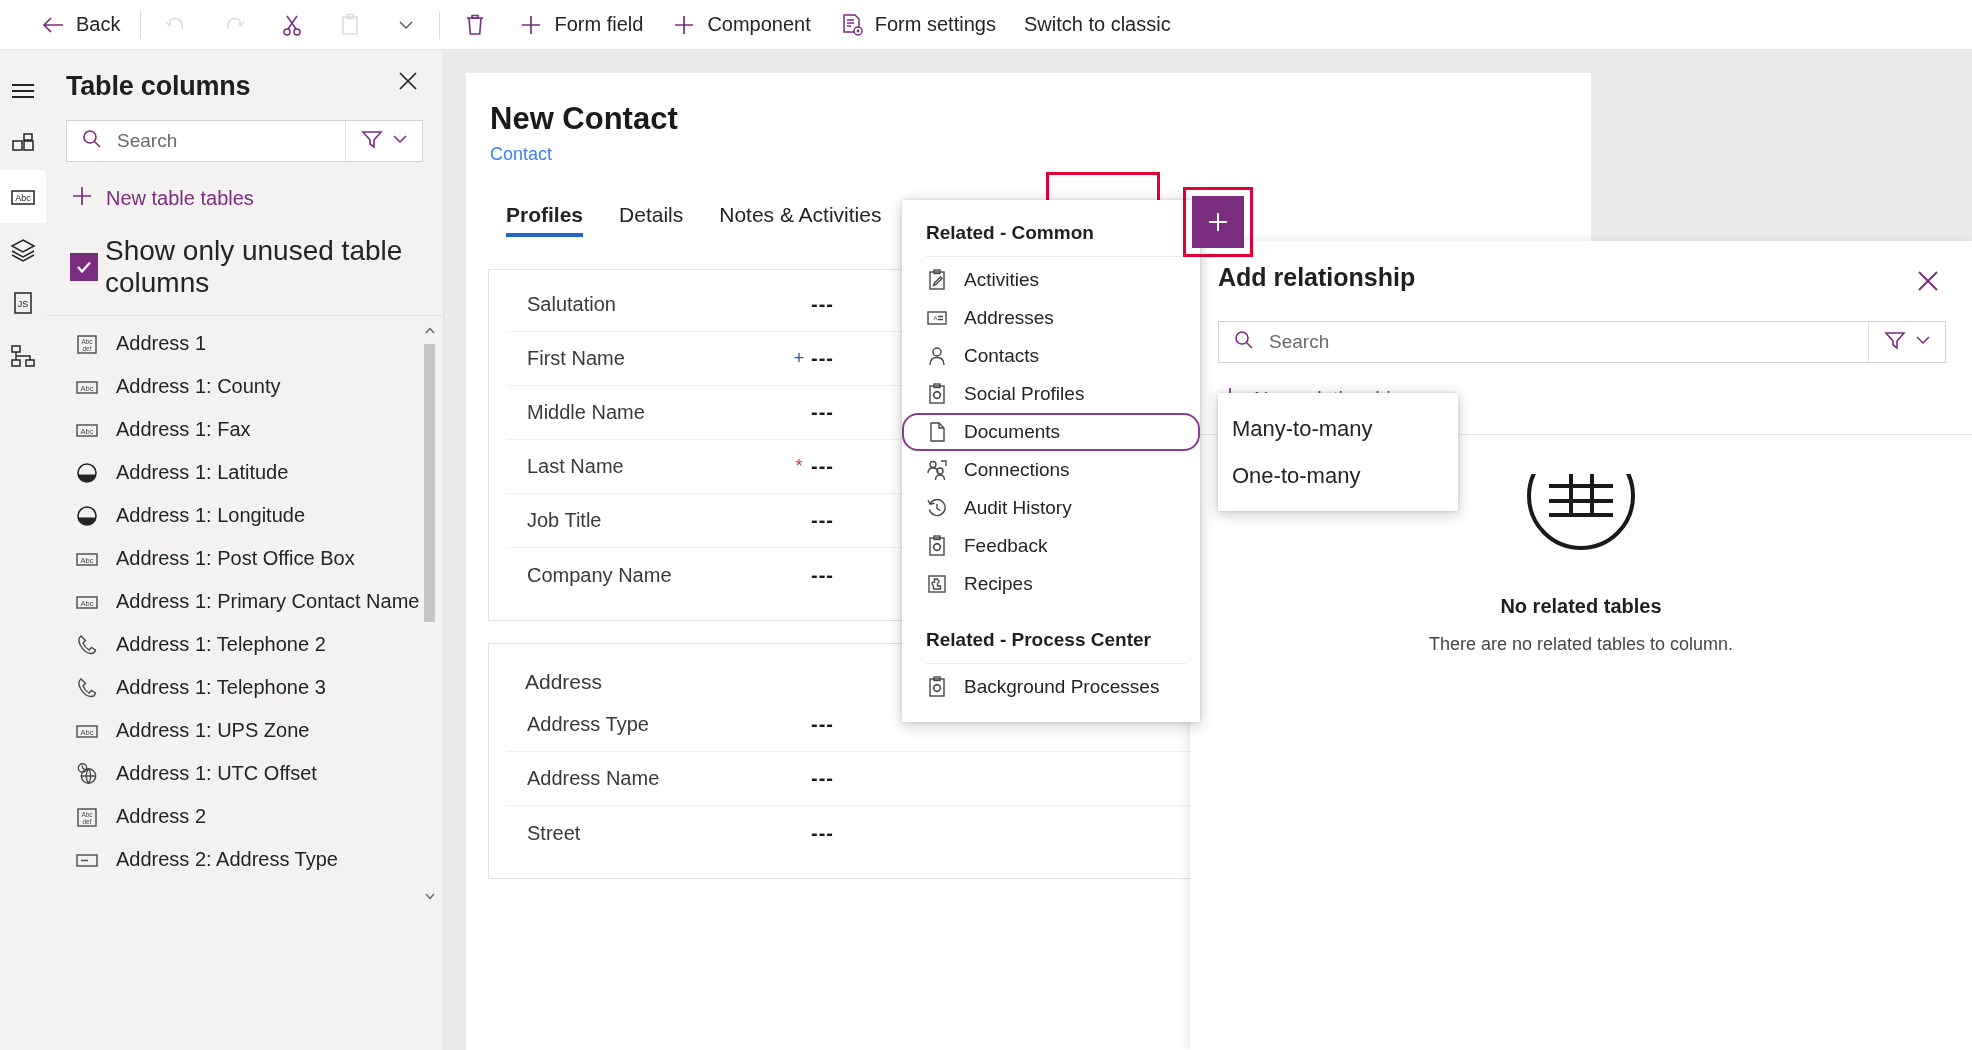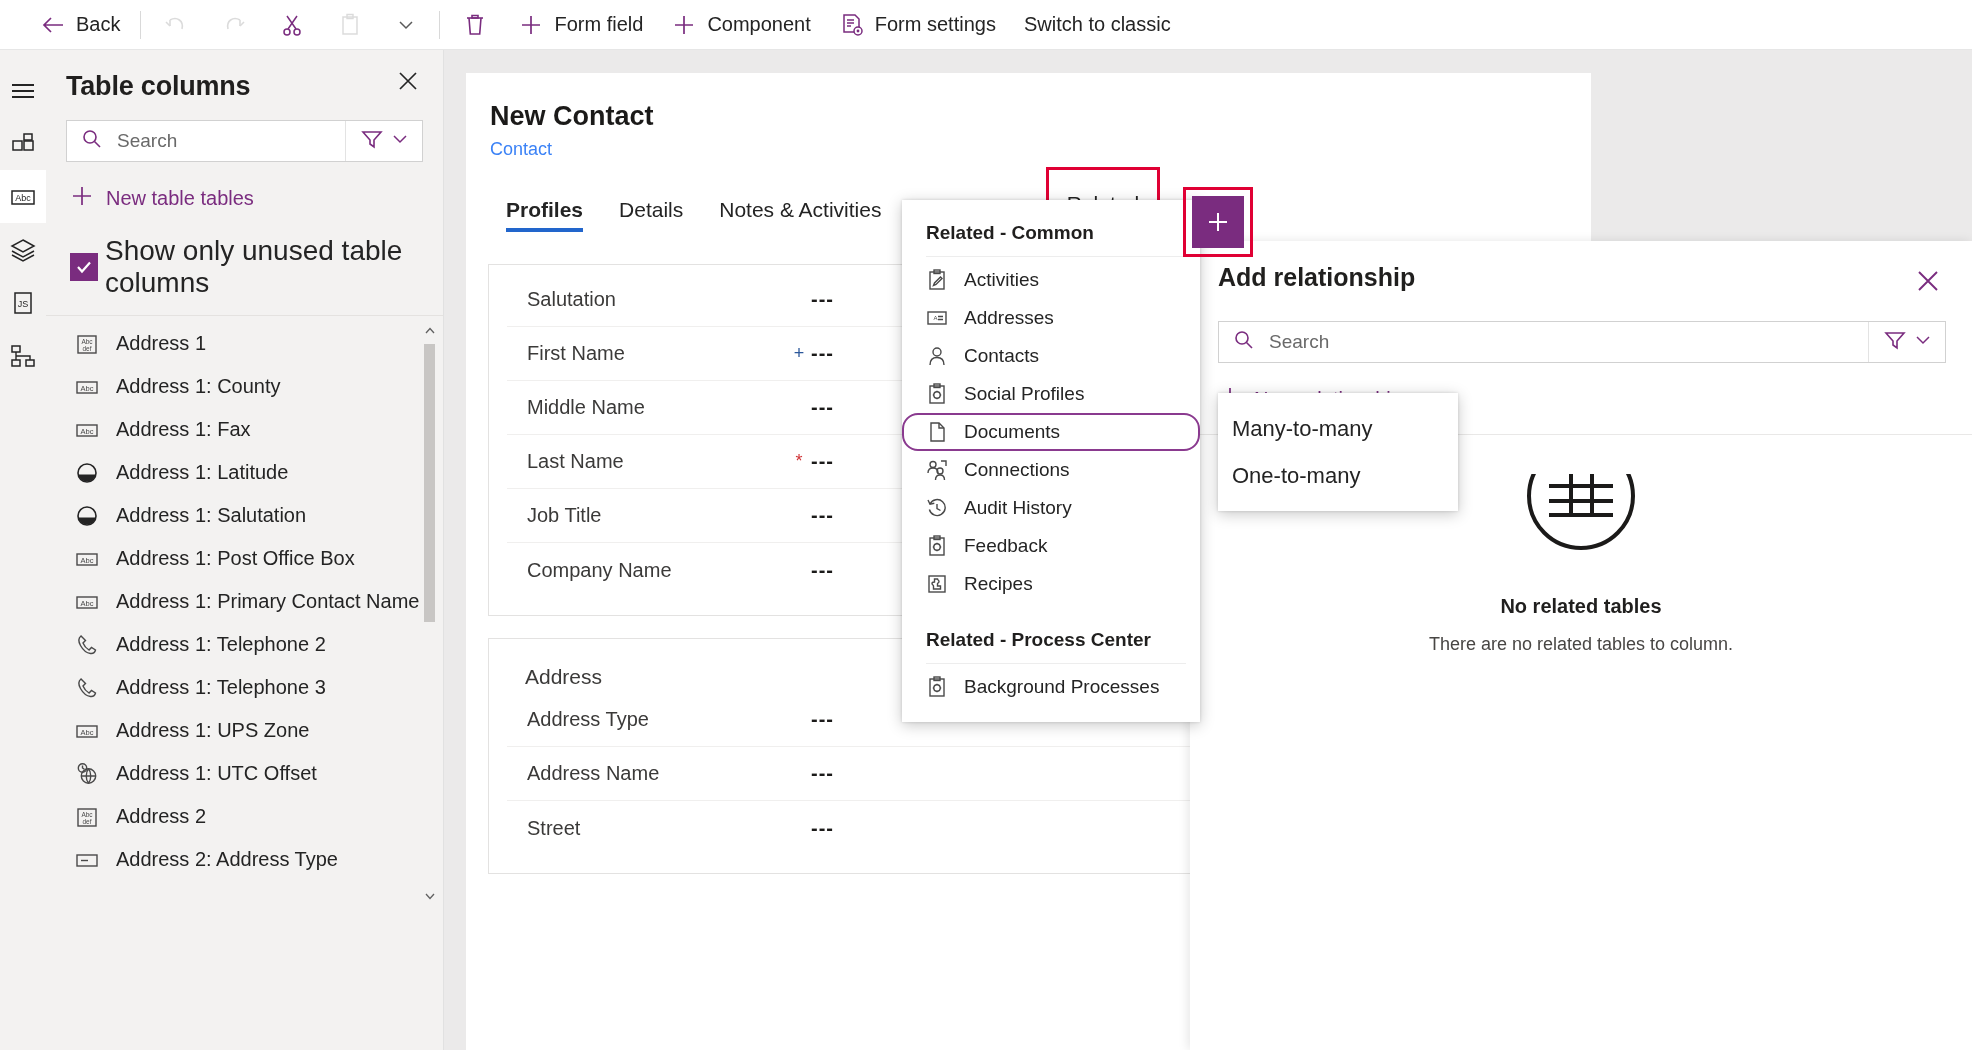--- a/index.html
+++ b/index.html
@@ -117,21 +117,21 @@
   
   .canvas {
     position: absolute; top: 50px; left: 444px; right: 0; bottom: 0;
     background: #ebeaea;
     overflow: hidden;
   }
   .formcard {
     position: absolute; top: 23px; left: 22px; width: 1125px; height: 1000px;
     background: #ffffff;
   }
-  .form-title { font-size: 27px; font-weight: 600; margin: 28px 0 0 24px; color: #1b1a19; }
+  .form-title { font-size: 31px; font-weight: 600; margin: 28px 0 0 24px; color: #1b1a19; }
   .form-sub { font-size: 18px; color: #3b82f6; margin: 7px 0 0 24px; }
   .tabs { display: flex; align-items: center; gap: 0; margin: 22px 0 0 22px; }
   .tab {
     position: relative; font-size: 21px; color: #242424;
     padding: 10px 18px 14px 18px; cursor: pointer; white-space: nowrap;
   }
   .tab.active { font-weight: 700; }
   .tab.active::after {
     content: ""; position: absolute; left: 18px; right: 18px; bottom: 4px;
     height: 4px; background: #2266cc;
@@ -468,21 +468,21 @@
             </span>
             <span>Address 1: Latitude</span>
           </div>
           <div class="colrow">
             <span class="ci">
               <svg width="24" height="24" viewBox="0 0 24 24">
                 <circle cx="12" cy="12" r="9" stroke="#242424" stroke-width="1.6" fill="none"></circle>
                 <path d="M3.2 13.5 A9 9 0 0 0 20.8 13.5 Z" fill="#242424"></path>
               </svg>
             </span>
-            <span>Address 1: Salutation</span>
+            <span>Address 1: Longitude</span>
           </div>
           <div class="colrow">
             <span class="ci">
               <svg width="24" height="24" viewBox="0 0 24 24">
                 <rect x="2" y="7" width="20" height="11" stroke="#494949" stroke-width="1.4" fill="none"></rect>
                 <text x="12" y="15.5" font-size="7.5" text-anchor="middle" fill="#494949" font-family="Liberation Sans, sans-serif">Abc</text>
               </svg>
             </span>
             <span>Address 1: Post Office Box</span>
           </div>

